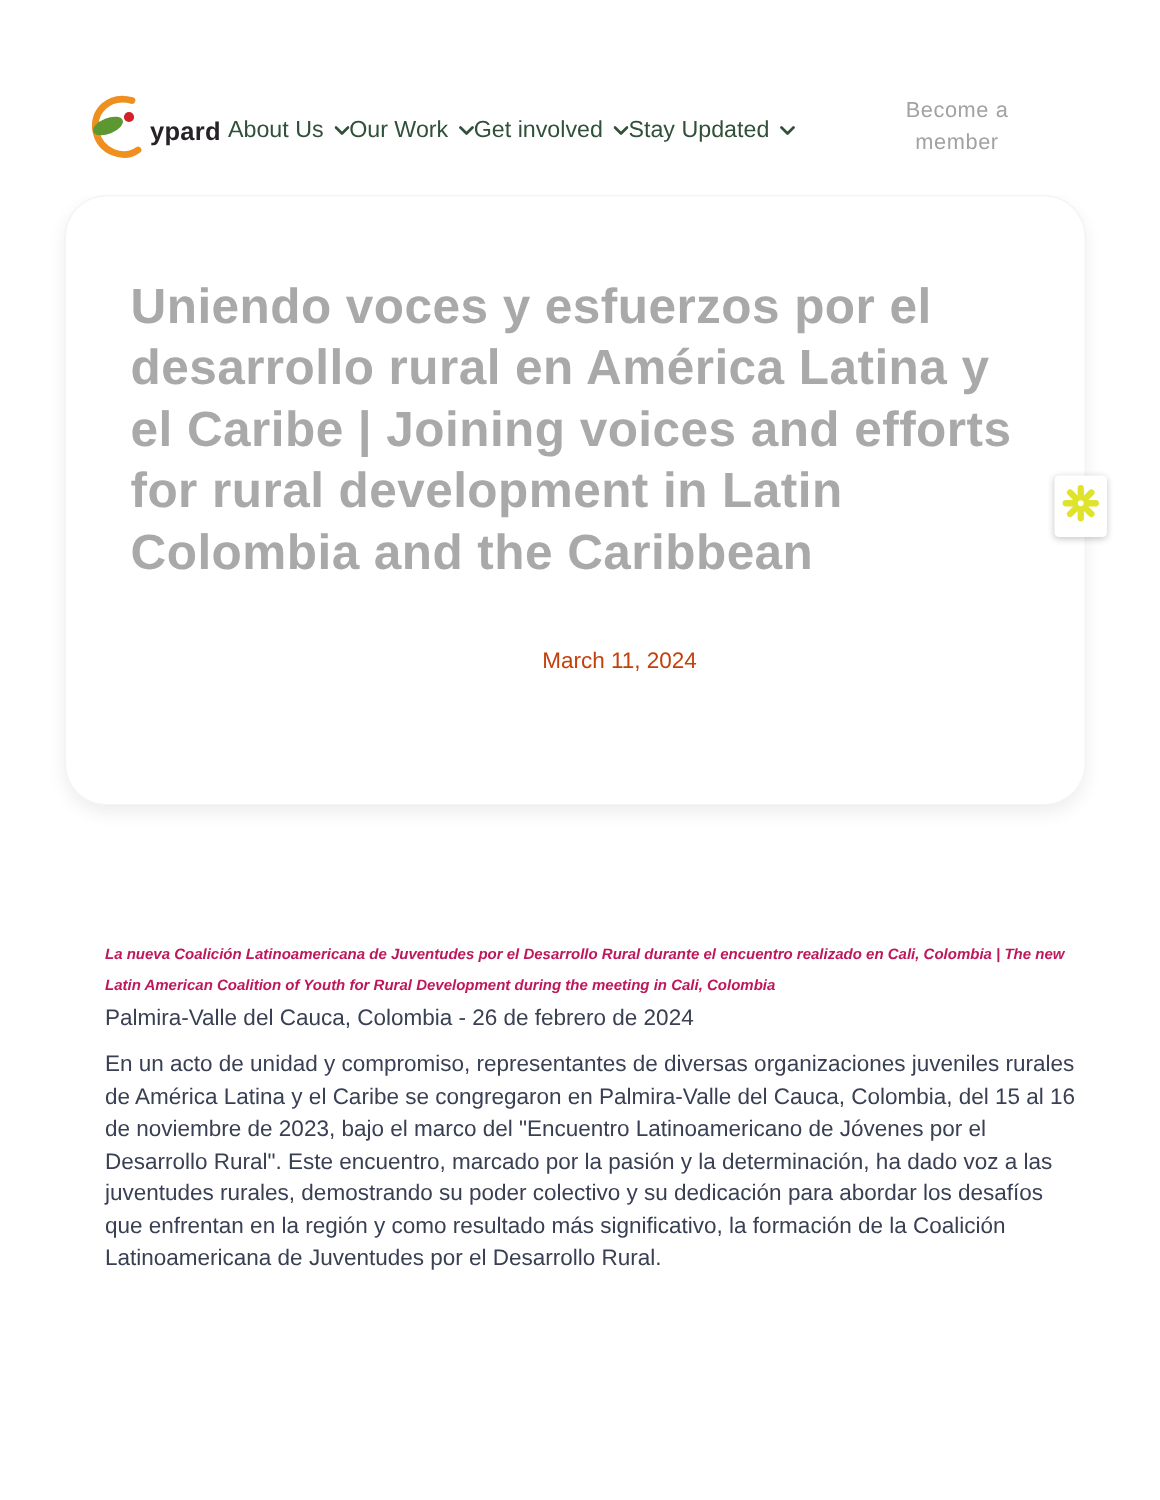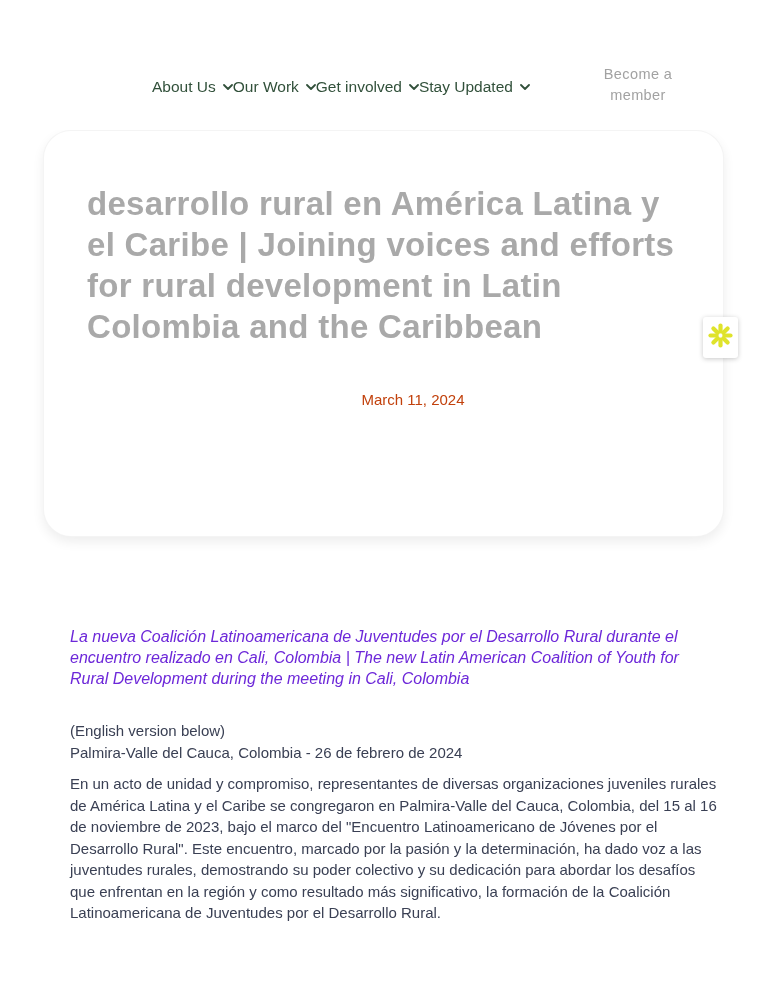--- a/index.html
+++ b/index.html
@@ -47,32 +47,42 @@
     position:absolute; left:703px; top:317px; width:35px; height:41px;
     background:#ffffff; border-radius:3px;
     box-shadow:0 1px 5px rgba(0,0,0,0.22);
     display:flex; align-items:center; justify-content:center;
     cursor:pointer; z-index:4;
   }
 
   
   .article { position:absolute; left:70px; top:626px; width:650px; z-index:2; }
   .caption {
-    font-size:16px; line-height:21px; font-weight:400; font-style:italic;
-    color:#6d28d9;
+    font-size:10px; line-height:21px; font-weight:700; font-style:italic;
+    color:#be185d;
   }
   .note { margin-top:31px; font-size:15px; line-height:22px; color:#3a4054; }
   .dateline { margin-top:0; font-size:15px; line-height:22px; color:#3a4054; }
   .paragraph { margin-top:9px; font-size:15px; line-height:21.5px; color:#3a4054; }
 </style>
 </head>
 <body>
 
 <div class="header">
 
+  <div class="logo">
+    <span>
+      <svg width="44" height="46" viewBox="0 0 44 46" aria-hidden="true">
+        <path d="M33 5 C 18 1, 6 12, 9 26 C 12 39, 27 45, 37 38" fill="none" stroke="#ef8f1f" stroke-width="4.5" stroke-linecap="round"></path>
+        <ellipse cx="17" cy="22" rx="10.5" ry="5.2" fill="#5d9732" transform="rotate(-22 17 22)"></ellipse>
+        <circle cx="31" cy="16" r="3.4" fill="#d12229"></circle>
+      </svg>
+    </span>
+    <span class="logo-text">ypard</span>
+  </div>
 
   <div class="nav">
     <div class="nav-item">
       <span>About Us</span>
       <span class="chev">
         <svg width="10" height="7" viewBox="0 0 10 7">
             <path d="M1 1 L5 5 L9 1" fill="none" stroke="#31503a" stroke-width="1.8" stroke-linecap="round" stroke-linejoin="round"></path>
           </svg>
       </span>
     </div>
@@ -100,20 +110,21 @@
           </svg>
       </span>
     </div>
   </div>
 
   <div class="cta">Become a member</div>
 </div>
 
 <div class="hero-card">
   <h1 class="hero-title">
+    <div class="line">Uniendo voces y esfuerzos por el</div>
     <div class="line">desarrollo rural en América Latina y</div>
     <div class="line">el Caribe | Joining voices and efforts</div>
     <div class="line">for rural development in Latin</div>
     <div class="line">Colombia and the Caribbean</div>
   </h1>
   <div class="hero-date">March 11, 2024</div>
 </div>
 
 <div class="a11y-widget">
   <span>
@@ -127,16 +138,15 @@
         <line x1="15.3" y1="15.3" x2="19.6" y2="19.6"></line>
         <line x1="5.4" y1="19.6" x2="9.7" y2="15.3"></line>
         <line x1="15.3" y1="9.7" x2="19.6" y2="5.4"></line>
       </g>
     </svg>
   </span>
 </div>
 
 <div class="article">
   <p class="caption">La nueva Coalición Latinoamericana de Juventudes por el Desarrollo Rural durante el encuentro realizado en Cali, Colombia | The new Latin American Coalition of Youth for Rural Development during the meeting in Cali, Colombia</p>
-  <p class="note">(English version below)</p>
   <p class="dateline">Palmira-Valle del Cauca, Colombia - 26 de febrero de 2024</p>
   <p class="paragraph">En un acto de unidad y compromiso, representantes de diversas organizaciones juveniles rurales de América Latina y el Caribe se congregaron en Palmira-Valle del Cauca, Colombia, del 15 al 16 de noviembre de 2023, bajo el marco del "Encuentro Latinoamericano de Jóvenes por el Desarrollo Rural". Este encuentro, marcado por la pasión y la determinación, ha dado voz a las juventudes rurales, demostrando su poder colectivo y su dedicación para abordar los desafíos que enfrentan en la región y como resultado más significativo, la formación de la Coalición Latinoamericana de Juventudes por el Desarrollo Rural.</p>
 </div>
 
 </body></html>

